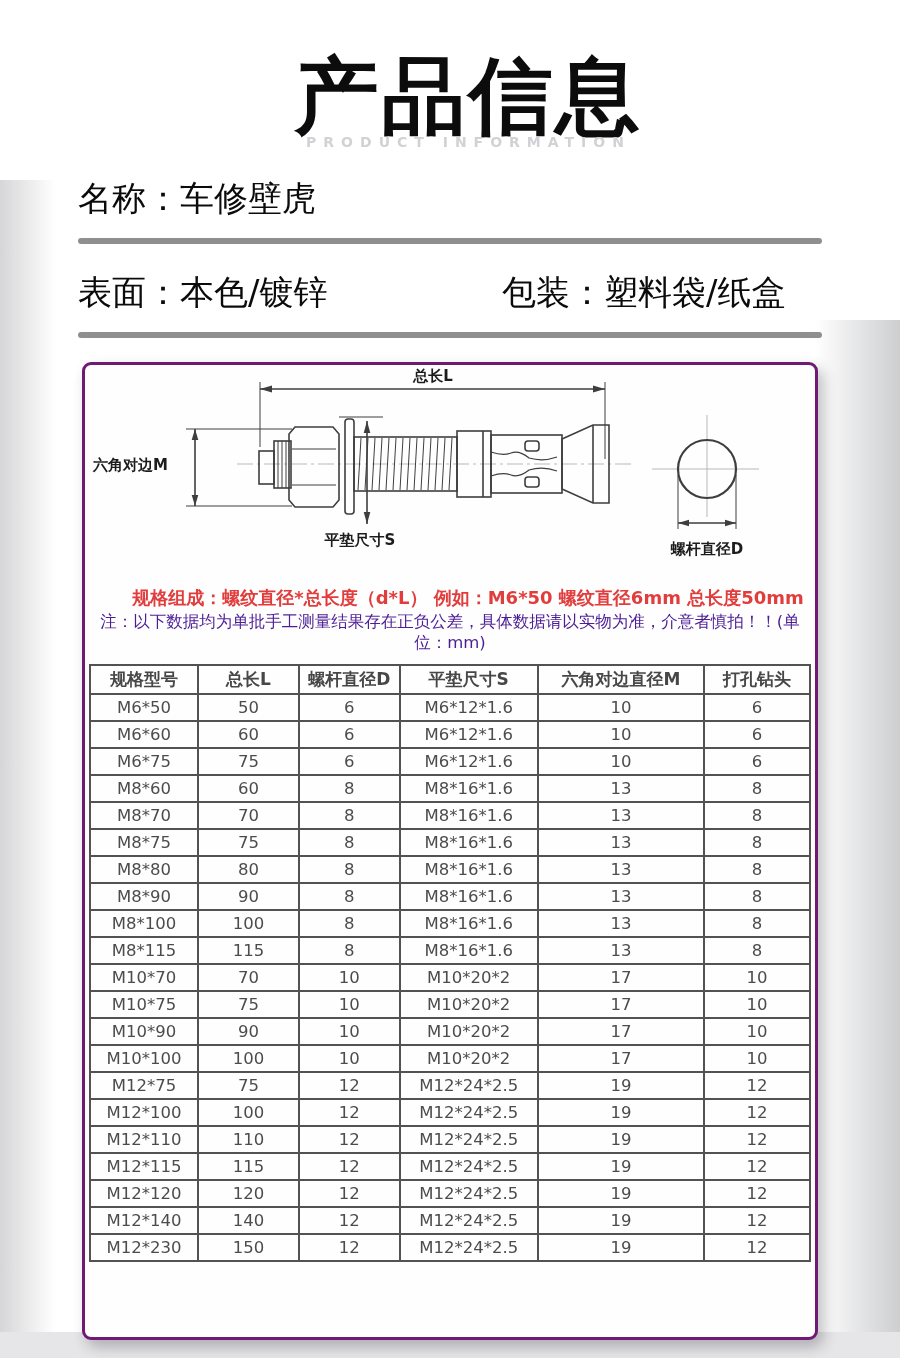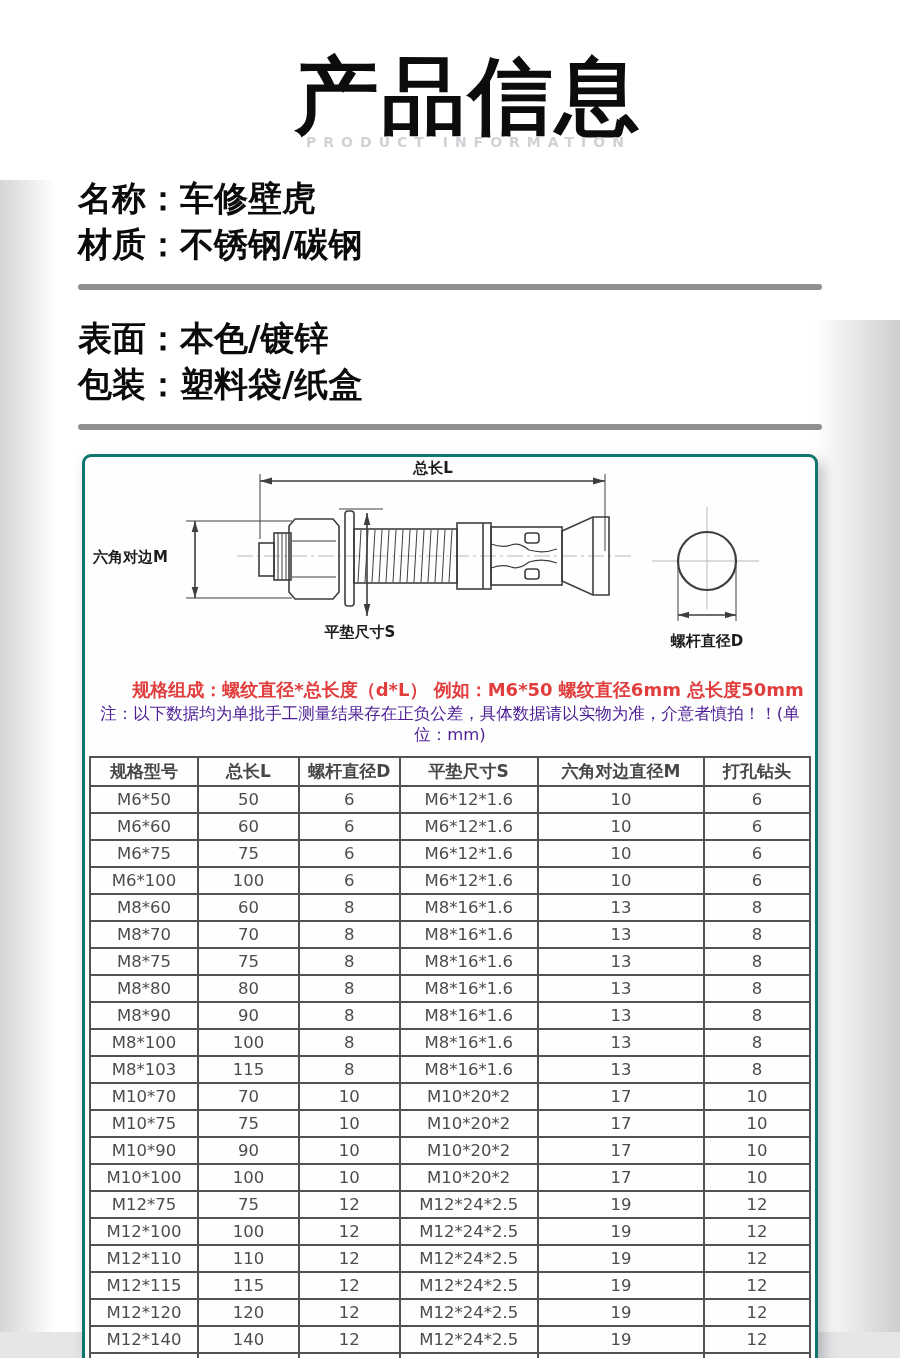--- a/index.html
+++ b/index.html
@@ -12,28 +12,28 @@
     background:linear-gradient(to right,#d6d6d8,rgba(255,255,255,0)); }
   .vignette-right { position:absolute; right:0; top:320px; bottom:0; width:85px;
     background:linear-gradient(to left,#cdced0,rgba(255,255,255,0)); }
   .bottom-strip { position:absolute; left:0; right:0; bottom:0; height:26px; background:#e6e6e8; }
 
   .header { position:relative; text-align:center; padding-top:52px;margin-left:37px; }
   .page-title { font-size:84px; font-weight:900; color:#0c0c0c; line-height:1.06; letter-spacing:3px; }
   .page-subtitle { margin-top:-7px; font-size:14px; letter-spacing:7px; color:#d2d2d6; font-weight:700; }
 
   .attrs { position:relative; margin:0 78px; }
-  .attr-row { display:flex; padding-top:26px; font-size:34px; font-weight:700; color:#0b0b0b;flex-direction:column; }
+  .attr-row { display:flex; padding-top:26px; font-size:34px; font-weight:400; color:#0b0b0b; }
   .attr-cell { display:flex; white-space:nowrap; }
   .attr-cell.first { width:57%; }
   .divider { height:6px; background:#8f8f91; border-radius:3px; margin-top:16px; }
 
   .content-box {
     position:relative; margin:24px 0 0 82px; width:730px; height:972px;
-    background:#fefefe; border:3px solid #0f766e; border-radius:9px;
+    background:#fefefe; border:3px solid #701a75; border-radius:9px;
     box-shadow:5px 7px 14px rgba(60,60,70,.32);
     overflow:hidden;
   }
   .diagram-svg { display:block; margin:2px auto 0; }
 
   .spec-composition { text-align:center; font-size:18px; font-weight:700; color:#e23d3d;
     margin-top:4px; line-height:23px; }
   .measure-note { text-align:center; font-size:16.5px; color:#4c1d95; font-weight:500;
     margin-top:2px; line-height:21px; }
 
@@ -52,24 +52,20 @@
 <div class="header">
   <div class="page-title">产品信息</div>
   <div class="page-subtitle">PRODUCT INFORMATION</div>
 </div>
 
 <div class="attrs">
   <div class="attr-row">
     <div class="attr-cell first">
       <span>名称：</span>
       <span>车修壁虎</span>
-    </div>
-    <div class="attr-cell">
-      <span>材质：</span>
-      <span>不锈钢/碳钢</span>
     </div>
   </div>
   <div class="divider"></div>
   <div class="attr-row">
     <div class="attr-cell first">
       <span>表面：</span>
       <span>本色/镀锌</span>
     </div>
     <div class="attr-cell">
       <span>包装：</span>
@@ -204,28 +200,20 @@
         </tr>
         <tr>
           <td>M6*75</td>
           <td>75</td>
           <td>6</td>
           <td>M6*12*1.6</td>
           <td>10</td>
           <td>6</td>
         </tr>
         <tr>
-          <td>M6*100</td>
-          <td>100</td>
-          <td>6</td>
-          <td>M6*12*1.6</td>
-          <td>10</td>
-          <td>6</td>
-        </tr>
-        <tr>
           <td>M8*60</td>
           <td>60</td>
           <td>8</td>
           <td>M8*16*1.6</td>
           <td>13</td>
           <td>8</td>
         </tr>
         <tr>
           <td>M8*70</td>
           <td>70</td>
@@ -260,21 +248,21 @@
         </tr>
         <tr>
           <td>M8*100</td>
           <td>100</td>
           <td>8</td>
           <td>M8*16*1.6</td>
           <td>13</td>
           <td>8</td>
         </tr>
         <tr>
-          <td>M8*103</td>
+          <td>M8*115</td>
           <td>115</td>
           <td>8</td>
           <td>M8*16*1.6</td>
           <td>13</td>
           <td>8</td>
         </tr>
         <tr>
           <td>M10*70</td>
           <td>70</td>
           <td>10</td>

